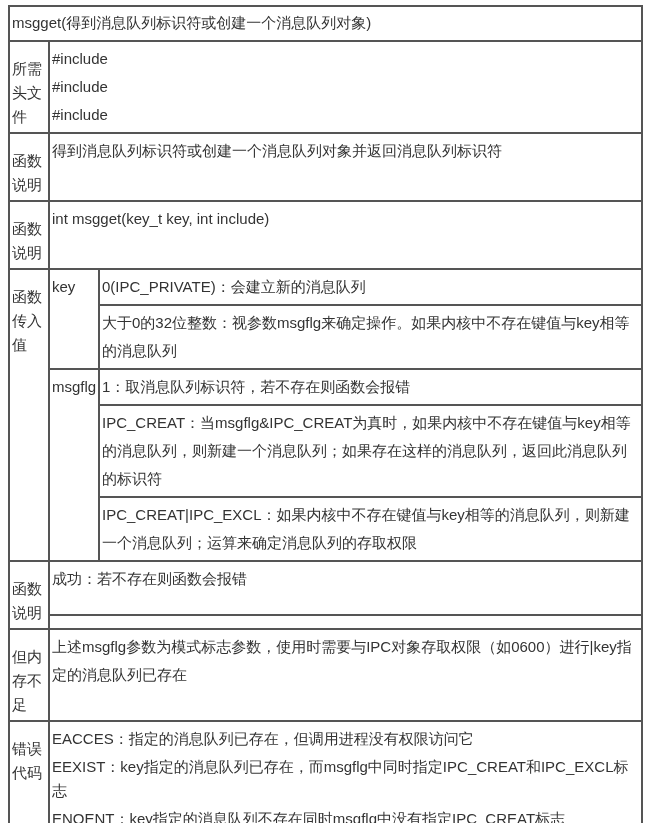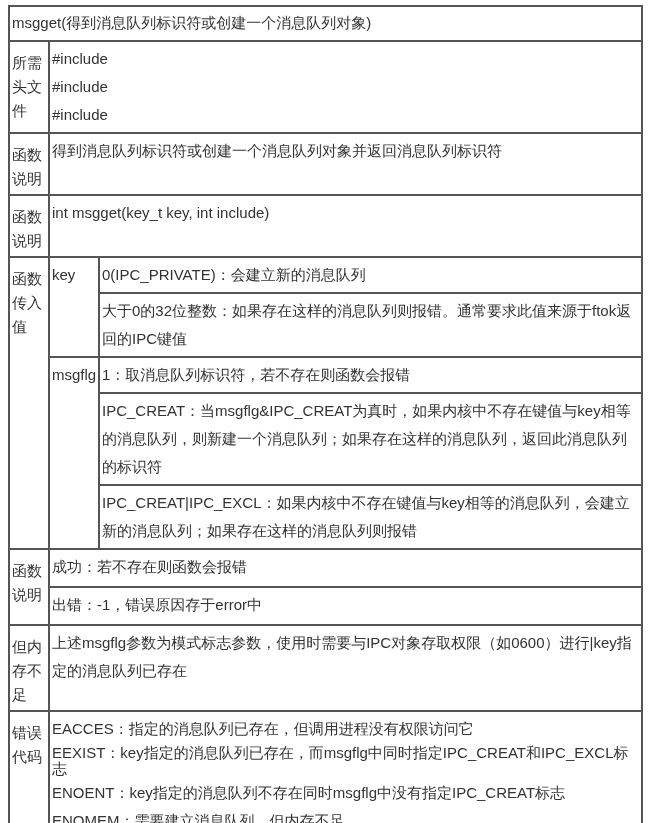--- a/index.html
+++ b/index.html
@@ -1,20 +1,20 @@
 <!DOCTYPE html>
 <html><head>
 <meta charset="utf-8">
 <style>
   html, body { margin:0; padding:0; background:#ffffff; }
   body { width:648px; height:823px; position:relative; overflow:hidden;
          font-family:"Liberation Sans","DejaVu Sans",sans-serif; font-size:15px; color:#333333; }
   table { position:absolute; left:8px; top:5px; width:635px; border-collapse:collapse; table-layout:fixed; }
   td { border:2px solid #555555; padding:3px 1px 3px 2px; vertical-align:top; line-height:28px; word-break:break-all; }
-  td.lbl { width:37px; line-height:24px; padding-top:9px; }
+  td.lbl { width:37px; line-height:24px; padding-top:15px; }
   .line { display:block; }
   .blank { display:block; height:22px; }
 </style>
 </head>
 <body>
 
 <table>
   <colgroup>
     <col style="width:40px">
     <col style="width:50px">
@@ -49,56 +49,55 @@
       <span class="blank"></span>
     </td>
   </tr>
 
   <tr>
     <td class="lbl" rowspan="5">函数传入值</td>
     <td rowspan="2">key</td>
     <td>0(IPC_PRIVATE)：会建立新的消息队列</td>
   </tr>
   <tr>
-    <td>大于0的32位整数：如果存在这样的消息队列则报错。通常要求此值来源于ftok返回的IPC键值</td>
+    <td>大于0的32位整数：视参数msgflg来确定操作。如果内核中不存在键值与key相等的消息队列</td>
   </tr>
   <tr>
     <td rowspan="3">msgflg</td>
     <td>1：取消息队列标识符，若不存在则函数会报错</td>
   </tr>
   <tr>
     <td>IPC_CREAT：当msgflg&amp;IPC_CREAT为真时，如果内核中不存在键值与key相等的消息队列，则新建一个消息队列；如果存在这样的消息队列，返回此消息队列的标识符</td>
   </tr>
   <tr>
-    <td>IPC_CREAT|IPC_EXCL：如果内核中不存在键值与key相等的消息队列，会建立新的消息队列；如果存在这样的消息队列则报错</td>
+    <td>IPC_CREAT|IPC_EXCL：如果内核中不存在键值与key相等的消息队列，则新建一个消息队列；运算来确定消息队列的存取权限</td>
   </tr>
 
   <tr>
     <td class="lbl" rowspan="2">函数说明</td>
     <td colspan="2">
       <span class="line">成功：若不存在则函数会报错</span>
       <span class="blank" style="height:2px"></span>
     </td>
   </tr>
   <tr>
     <td colspan="2">
-      <span class="line">出错：-1，错误原因存于error中</span>
       <span class="blank" style="height:2px"></span>
     </td>
   </tr>
 
   <tr>
     <td class="lbl">但内存不足</td>
     <td colspan="2">上述msgflg参数为模式标志参数，使用时需要与IPC对象存取权限（如0600）进行|key指定的消息队列已存在</td>
   </tr>
 
   <tr>
     <td class="lbl">错误代码</td>
     <td colspan="2">
       <span class="line">EACCES：指定的消息队列已存在，但调用进程没有权限访问它</span>
-      <span class="line" style="line-height:16px;padding:2px 0;">EEXIST：key指定的消息队列已存在，而msgflg中同时指定IPC_CREAT和IPC_EXCL标志</span>
+      <span class="line" style="line-height:24px;padding:2px 0;">EEXIST：key指定的消息队列已存在，而msgflg中同时指定IPC_CREAT和IPC_EXCL标志</span>
       <span class="line">ENOENT：key指定的消息队列不存在同时msgflg中没有指定IPC_CREAT标志</span>
       <span class="line">ENOMEM：需要建立消息队列，但内存不足</span>
 
     </td>
   </tr>
 </tbody>
   </table>
 
 </body></html>

